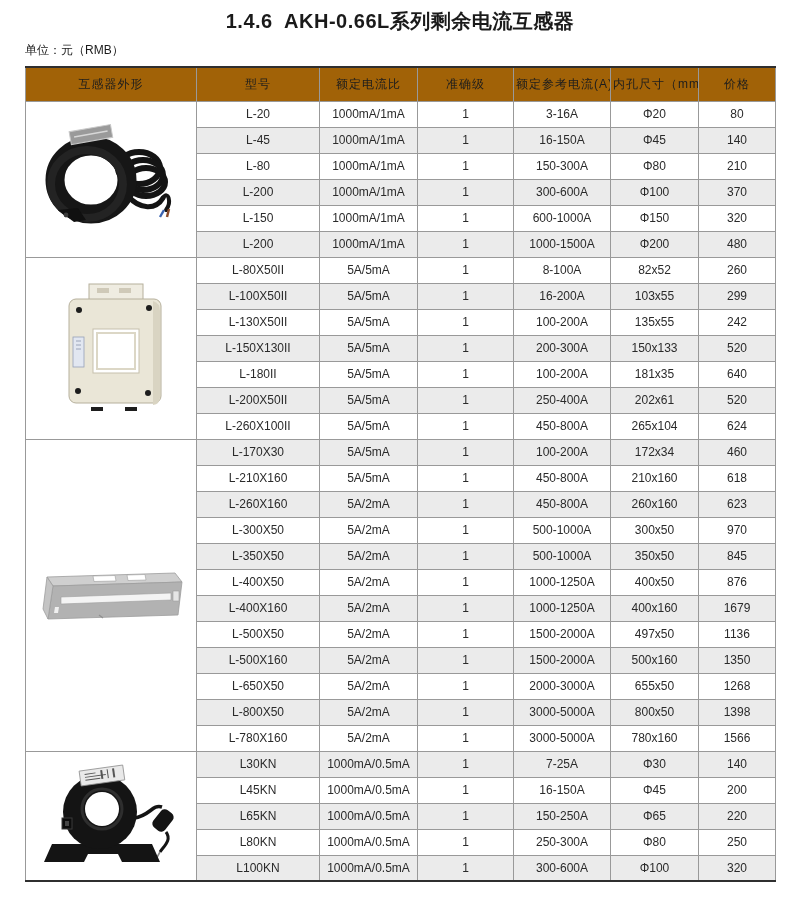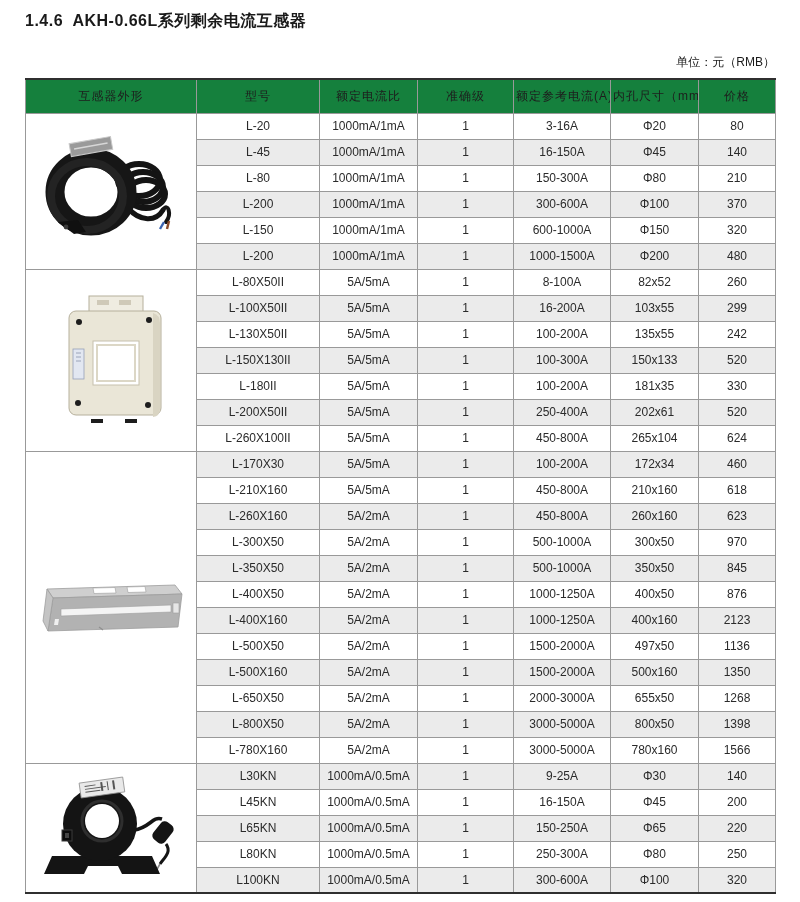--- a/index.html
+++ b/index.html
@@ -6,55 +6,56 @@
   html, body { background: #ffffff; }
   body {
     width: 800px; height: 902px;
     font-family: "Liberation Sans", "DejaVu Sans", sans-serif;
     color: #222;
     position: relative;
     overflow: hidden;
   }
   .page { padding: 10px 25px 0 25px; }
   .doc-title {
-    font-size: 16px;
+    font-size: 20px;
     font-weight: 700;
     color: #1a1a1a;
     letter-spacing: 0.5px;
     height: 22px;
     line-height: 22px;
     white-space: pre;
+    text-align: center;
   }
   .unit-line {
-    text-align: right;
+    text-align: left;
     font-size: 12px;
     color: #1a1a1a;
     height: 20px;
     line-height: 20px;
-    margin-top: 20px;
+    margin-top: 8px;
     margin-bottom: 6px;
   }
   table.spec-table {
     border-collapse: collapse;
     table-layout: fixed;
     width: 750px;
     border-top: 2px solid #2f2f2f;
     border-bottom: 2px solid #2f2f2f;
   }
   .spec-table th, .spec-table td {
     border: 1px solid #999;
     text-align: center;
     vertical-align: middle;
     font-size: 12px;
     padding: 0 2px;
     overflow: hidden;
     white-space: nowrap;
   }
   .spec-table th {
-    background: #15803d;
+    background: #a16207;
     height: 34px;
     font-weight: 400;
     color: #1d1d1d;
     letter-spacing: 1px;
   }
   .spec-table td { height: 26px; color: #2a2a2a; }
   tr.row-even td { background: #ebebeb; }
   tr.row-odd td { background: #ffffff; }
   .spec-table td.image-cell { background: #ffffff !important; }
   .image-cell { text-align: center; vertical-align: middle; }
@@ -210,31 +211,31 @@
           <td>5A/5mA</td>
           <td>1</td>
           <td>100-200A</td>
           <td>135x55</td>
           <td>242</td>
         </tr>
         <tr class="row-even">
           <td>L-150X130II</td>
           <td>5A/5mA</td>
           <td>1</td>
-          <td>100-300A</td>
+          <td>200-300A</td>
           <td>150x133</td>
           <td>520</td>
         </tr>
         <tr class="row-odd">
           <td>L-180II</td>
           <td>5A/5mA</td>
           <td>1</td>
           <td>100-200A</td>
           <td>181x35</td>
-          <td>330</td>
+          <td>640</td>
         </tr>
         <tr class="row-even">
           <td>L-200X50II</td>
           <td>5A/5mA</td>
           <td>1</td>
           <td>250-400A</td>
           <td>202x61</td>
           <td>520</td>
         </tr>
         <tr class="row-odd">
@@ -312,21 +313,21 @@
           <td>1000-1250A</td>
           <td>400x50</td>
           <td>876</td>
         </tr>
         <tr class="row-even">
           <td>L-400X160</td>
           <td>5A/2mA</td>
           <td>1</td>
           <td>1000-1250A</td>
           <td>400x160</td>
-          <td>2123</td>
+          <td>1679</td>
         </tr>
         <tr class="row-odd">
           <td>L-500X50</td>
           <td>5A/2mA</td>
           <td>1</td>
           <td>1500-2000A</td>
           <td>497x50</td>
           <td>1136</td>
         </tr>
         <tr class="row-even">
@@ -388,21 +389,21 @@
       <line x1="49" y1="18" x2="64" y2="18" stroke="#555" stroke-width="1"></line>
       <line x1="66" y1="10" x2="66" y2="19" stroke="#555" stroke-width="2"></line>
       <line x1="72" y1="10" x2="72" y2="19" stroke="#555" stroke-width="1"></line>
       <line x1="78" y1="10" x2="78" y2="19" stroke="#555" stroke-width="2"></line>
     </g>
   </svg>
 </td>
           <td>L30KN</td>
           <td>1000mA/0.5mA</td>
           <td>1</td>
-          <td>9-25A</td>
+          <td>7-25A</td>
           <td>Φ30</td>
           <td>140</td>
         </tr>
         <tr class="row-odd">
           <td>L45KN</td>
           <td>1000mA/0.5mA</td>
           <td>1</td>
           <td>16-150A</td>
           <td>Φ45</td>
           <td>200</td>

